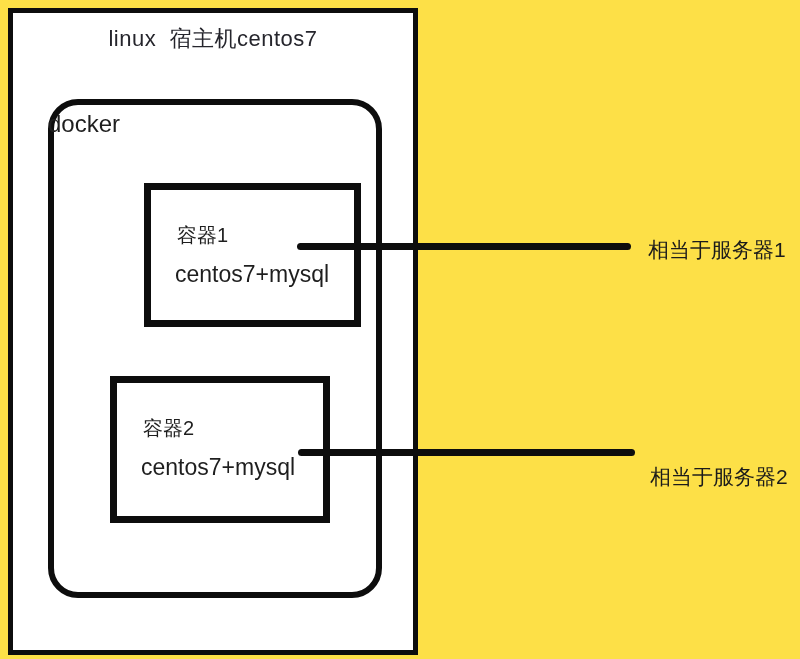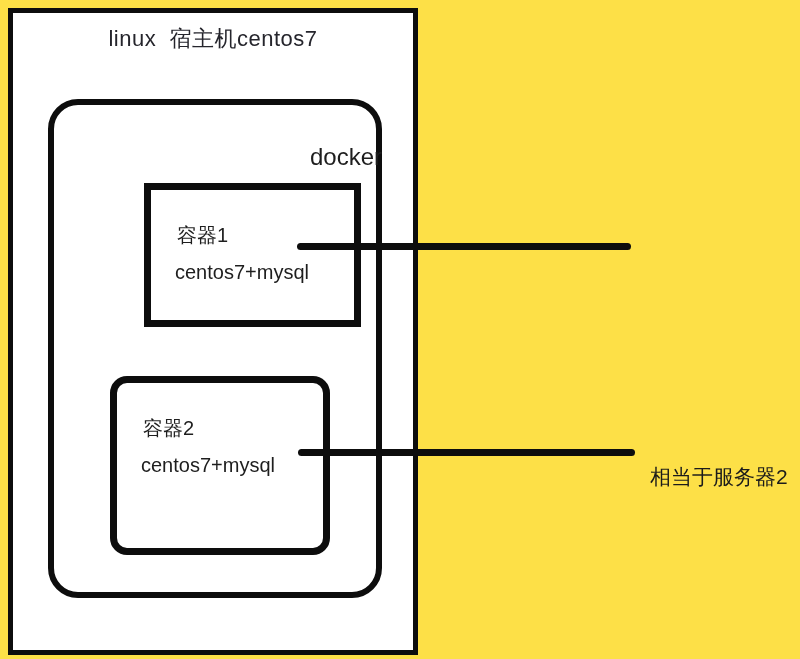--- a/index.html
+++ b/index.html
@@ -48,54 +48,52 @@
     border: 6px solid #0d0d0d;
     border-radius: 30px;
     box-sizing: border-box;
     background: #ffffff;
   }
   .docker-title {
     position: absolute;
     left: 48px;
     top: 110px;
     width: 334px;
-    text-align: right;
+    text-align: left;
     font-size: 24px;
     color: #1e1e1e;
-    margin-top: 33px;
   }
   
   .container-box {
     position: absolute;
     border: 7px solid #0d0d0d;
     box-sizing: border-box;
     background: #ffffff;
   }
   .container-box.c1 {
     left: 112px;
     top: 183px;
     width: 217px;
     height: 144px;
     margin-left: 32px;
   }
   .container-box.c2 {
     left: 110px;
     top: 376px;
     width: 220px;
-    height: 179px;
-    border-radius: 17px;
+    height: 147px;
   }
   .container-name {
     margin: 32px 0 0 26px;
     font-size: 20px;
     color: #1e1e1e;
   }
   .container-stack {
     margin: 12px 0 0 24px;
-    font-size: 20px;
+    font-size: 23px;
     color: #1e1e1e;
   }
   
   .pointer-line {
     position: absolute;
     height: 7px;
     background: #0d0d0d;
     border-radius: 4px;
     z-index: 5;
   }
@@ -143,15 +141,16 @@
 
   <div class="container-box c2">
     <div class="container-name">容器2</div>
     <div class="container-stack">centos7+mysql</div>
   </div>
 
   <div class="pointer-line p1"></div>
 
   <div class="pointer-line p2"></div>
 
+  <div class="server-note n1">相当于服务器1</div>
   <div class="server-note n2">相当于服务器2</div>
 
 </div>
 
 </body></html>

